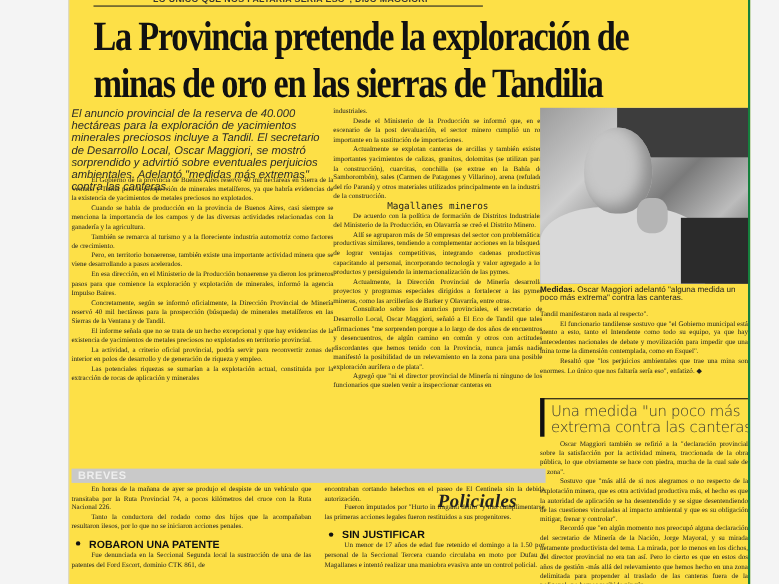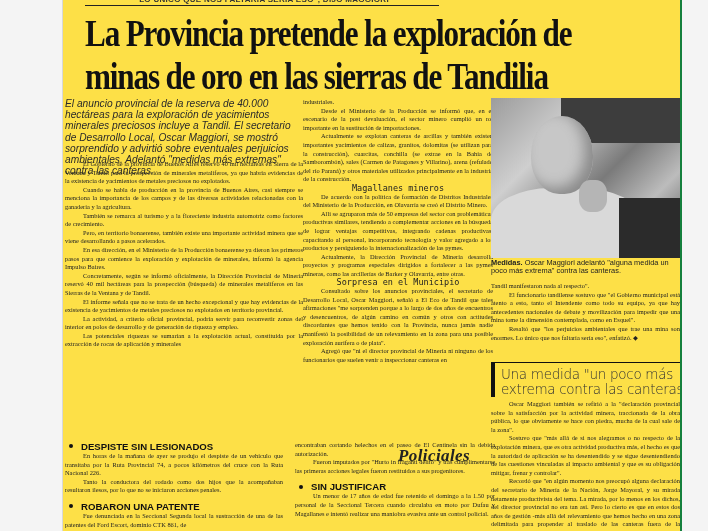--- a/index.html
+++ b/index.html
@@ -60,21 +60,20 @@
   </div>
 
   <div class="col c2">
     <p class="noind">industriales.</p>
     <p>Desde el Ministerio de la Producción se informó que, en el escenario de la post devaluación, el sector minero cumplió un rol importante en la sustitución de importaciones.</p>
     <p>Actualmente se explotan canteras de arcillas y también existen importantes yacimientos de calizas, granitos, dolomitas (se utilizan para la construcción), cuarcitas, conchilla (se extrae en la Bahía de Samborombón), sales (Carmen de Patagones y Villarino), arena (refulado del río Paraná) y otros materiales utilizados principalmente en la industria de la construcción.</p>
     <p class="subhead">Magallanes mineros</p>
     <p>De acuerdo con la política de formación de Distritos Industriales del Ministerio de la Producción, en Olavarría se creó el Distrito Minero.</p>
     <p>Allí se agruparon más de 50 empresas del sector con problemáticas productivas similares, tendiendo a complementar acciones en la búsqueda de lograr ventajas competitivas, integrando cadenas productivas, capacitando al personal, incorporando tecnología y valor agregado a los productos y persiguiendo la internacionalización de las pymes.</p>
     <p>Actualmente, la Dirección Provincial de Minería desarrolla proyectos y programas especiales dirigidos a fortalecer a las pymes mineras, como las arcillerías de Barker y Olavarría, entre otras.</p>
-    <p class="subhead">Sorpresa en el Municipio</p>
     <p>Consultado sobre los anuncios provinciales, el secretario de Desarrollo Local, Oscar Maggiori, señaló a El Eco de Tandil que tales afirmaciones "me sorprenden porque a lo largo de dos años de encuentros y desencuentros, de algún camino en común y otros con actitudes discordantes que hemos tenido con la Provincia, nunca jamás nadie manifestó la posibilidad de un relevamiento en la zona para una posible exploración aurífera o de plata".</p>
     <p>Agregó que "ni el director provincial de Minería ni ninguno de los funcionarios que suelen venir a inspeccionar canteras en</p>
   </div>
 
   <div class="photo" title="Oscar Maggiori hablando, con la mano cerca de la boca">
     <div class="frame"></div>
     <div class="body"></div>
     <div class="face"></div>
     <div class="hand"></div>
     <div class="desk"></div>
@@ -93,23 +92,25 @@
   <div class="pull">Una medida "un poco más extrema contra las canteras"</div>
 
   <div class="col c3b">
     <p>Oscar Maggiori también se refirió a la "declaración provincial sobre la satisfacción por la actividad minera, traccionada de la obra pública, lo que obviamente se hace con piedra, mucha de la cual sale de la zona".</p>
     <p>Sostuvo que "más allá de si nos alegramos o no respecto de la explotación minera, que es otra actividad productiva más, el hecho es que la autoridad de aplicación se ha desentendido y se sigue desentendiendo de las cuestiones vinculadas al impacto ambiental y que es su obligación mitigar, frenar y controlar".</p>
     <p>Recordó que "en algún momento nos preocupó alguna declaración del secretario de Minería de la Nación, Jorge Mayoral, y su mirada netamente productivista del tema. La mirada, por lo menos en los dichos, del director provincial no era tan así. Pero lo cierto es que en estos dos años de gestión -más allá del relevamiento que hemos hecho en una zona delimitada para propender al traslado de las canteras fuera de la poligonal- no hemos recibido ningún</p>
   </div>
 
   <div class="pol-title">Policiales</div>
 
+  <div class="breves-bar">
+    <span class="breves-label">BREVES</span>
+  </div>
 
   <div class="col b1">
-    <p class="brief-h"><span class="dot"></span><span>DESPISTE SIN LESIONADOS</span></p>
     <p>En horas de la mañana de ayer se produjo el despiste de un vehículo que transitaba por la Ruta Provincial 74, a pocos kilómetros del cruce con la Ruta Nacional 226.</p>
     <p>Tanto la conductora del rodado como dos hijos que la acompañaban resultaron ilesos, por lo que no se iniciaron acciones penales.</p>
     <p class="brief-h" style="margin-top:6px"><span class="dot"></span><span>ROBARON UNA PATENTE</span></p>
     <p>Fue denunciada en la Seccional Segunda local la sustracción de una de las patentes del Ford Escort, dominio CTK 861, de</p>
   </div>
 
   <div class="col b2">
     <p class="noind">encontraban cortando helechos en el paseo de El Centinela sin la debida autorización.</p>
     <p>Fueron imputados por "Hurto in fraganti delito" y tras cumplimentarse las primeras acciones legales fueron restituidos a sus progenitores.</p>
     <p class="brief-h" style="margin-top:6px"><span class="dot"></span><span>SIN JUSTIFICAR</span></p>

